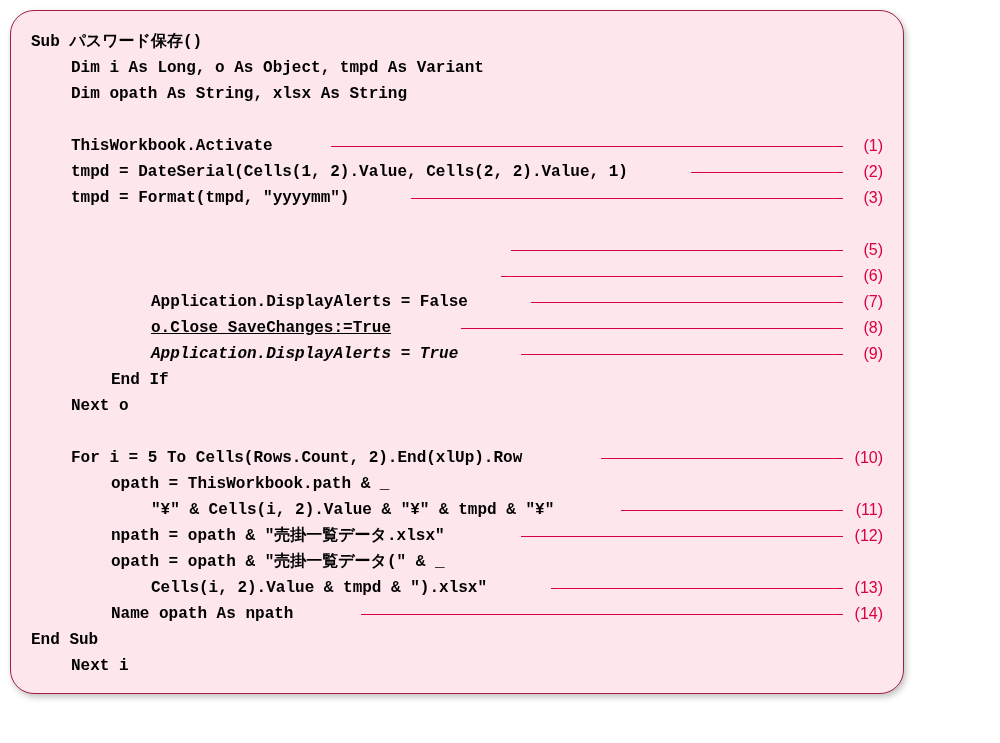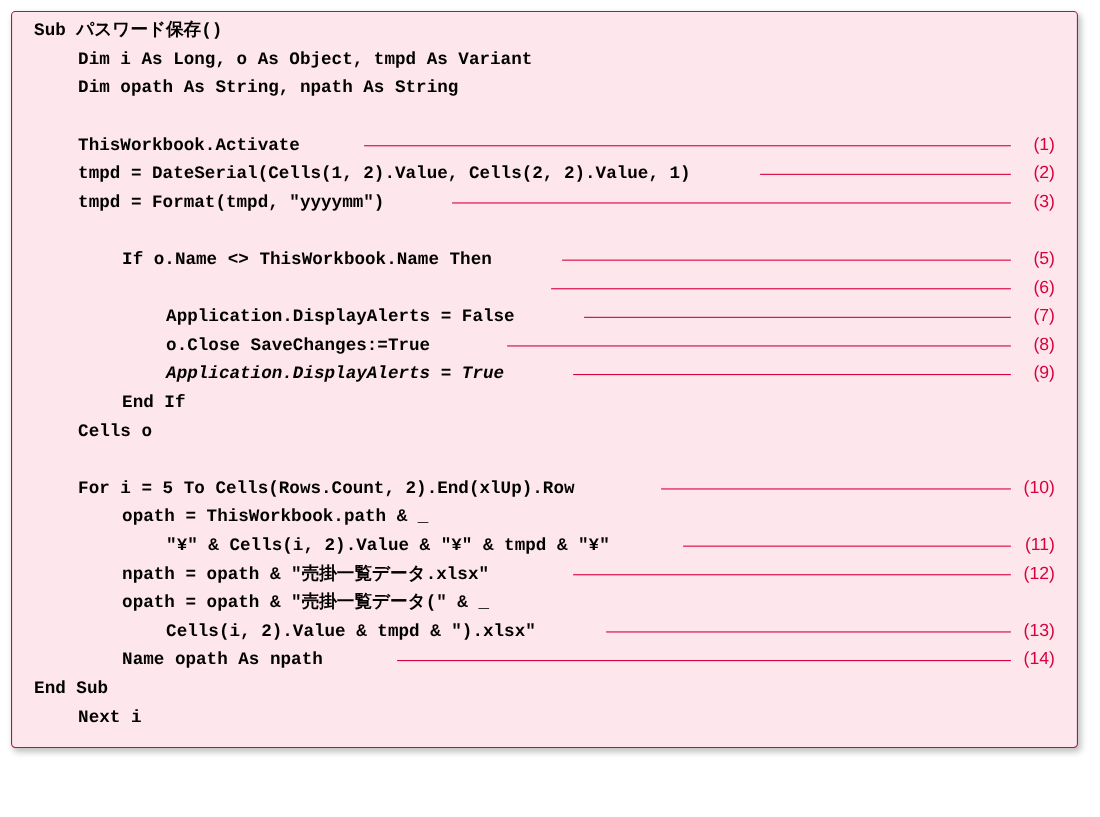--- a/index.html
+++ b/index.html
@@ -3,25 +3,25 @@
 <meta charset="utf-8">
 <style>
   html, body {
     margin: 0;
     padding: 0;
     background: #ffffff;
     width: 1000px;
   }
   .code-panel {
     margin: 10px;
-    width: 970px;
+    width: 894px;
     background: #fde6ec;
     border: 1px solid #a02040;
-    border-radius: 4px;
-    padding: 4px 20px 14px 20px;
+    border-radius: 24px;
+    padding: 18px 20px 14px 20px;
     box-sizing: border-box;
     font-family: "Courier New", Courier, monospace;
     font-weight: bold;
     font-size: 16px;
     color: #000;
     position: relative;
     box-shadow: 2px 3px 6px rgba(0,0,0,0.25);
   }
   .line {
     position: relative;
@@ -56,33 +56,33 @@
     background: #fde6ec;
     padding-left: 6px;
   }
 </style>
 </head>
 <body>
 
 <div class="code-panel" id="panel">
     <div class="line"><span class="code-text" style="padding-left: 0px;">Sub パスワード保存()</span></div>
     <div class="line"><span class="code-text" style="padding-left: 40px;">Dim i As Long, o As Object, tmpd As Variant</span></div>
-    <div class="line"><span class="code-text" style="padding-left: 40px;">Dim opath As String, npath As String</span></div>
+    <div class="line"><span class="code-text" style="padding-left: 40px;">Dim opath As String, xlsx As String</span></div>
     <div class="line"><span class="code-text" style="padding-left: 40px;"></span></div>
     <div class="line"><span class="code-text" style="padding-left: 40px; margin-top: 37px;">ThisWorkbook.Activate</span><div class="leader" style="left: 300px; right: 40px;"></div><span class="annot">(1)</span></div>
     <div class="line"><span class="code-text" style="padding-left: 40px;">tmpd = DateSerial(Cells(1, 2).Value, Cells(2, 2).Value, 1)</span><div class="leader" style="left: 660px; right: 40px;"></div><span class="annot">(2)</span></div>
     <div class="line"><span class="code-text" style="padding-left: 40px;">tmpd = Format(tmpd, "yyyymm")</span><div class="leader" style="left: 380px; right: 40px;"></div><span class="annot">(3)</span></div>
     <div class="line"><span class="code-text" style="padding-left: 40px;"></span></div>
-    <div class="line"><span class="code-text" style="padding-left: 80px;">If o.Name &lt;&gt; ThisWorkbook.Name Then</span><div class="leader" style="left: 480px; right: 40px;"></div><span class="annot">(5)</span></div>
+    <div class="line"><div class="leader" style="left: 480px; right: 40px;"></div><span class="annot">(5)</span></div>
     <div class="line"><div class="leader" style="left: 470px; right: 40px;"></div><span class="annot">(6)</span></div>
     <div class="line"><span class="code-text" style="padding-left: 120px;">Application.DisplayAlerts = False</span><div class="leader" style="left: 500px; right: 40px;"></div><span class="annot">(7)</span></div>
-    <div class="line"><span class="code-text" style="padding-left: 120px;">o.Close SaveChanges:=True</span><div class="leader" style="left: 430px; right: 40px;"></div><span class="annot">(8)</span></div>
+    <div class="line"><span class="code-text" style="padding-left: 120px; text-decoration: underline;">o.Close SaveChanges:=True</span><div class="leader" style="left: 430px; right: 40px;"></div><span class="annot">(8)</span></div>
     <div class="line"><span class="code-text" style="padding-left: 120px; font-style: italic;">Application.DisplayAlerts = True</span><div class="leader" style="left: 490px; right: 40px;"></div><span class="annot">(9)</span></div>
     <div class="line"><span class="code-text" style="padding-left: 80px;">End If</span></div>
-    <div class="line"><span class="code-text" style="padding-left: 40px;">Cells o</span></div>
+    <div class="line"><span class="code-text" style="padding-left: 40px;">Next o</span></div>
     <div class="line"><span class="code-text" style="padding-left: 40px;"></span></div>
     <div class="line"><span class="code-text" style="padding-left: 40px; text-align: right;">For i = 5 To Cells(Rows.Count, 2).End(xlUp).Row</span><div class="leader" style="left: 570px; right: 40px;"></div><span class="annot">(10)</span></div>
     <div class="line"><span class="code-text" style="padding-left: 80px;">opath = ThisWorkbook.path &amp; _</span></div>
     <div class="line"><span class="code-text" style="padding-left: 120px;">"¥" &amp; Cells(i, 2).Value &amp; "¥" &amp; tmpd &amp; "¥"</span><div class="leader" style="left: 590px; right: 40px;"></div><span class="annot">(11)</span></div>
     <div class="line"><span class="code-text" style="padding-left: 80px;">npath = opath &amp; "売掛一覧データ.xlsx"</span><div class="leader" style="left: 490px; right: 40px;"></div><span class="annot">(12)</span></div>
     <div class="line"><span class="code-text" style="padding-left: 80px;">opath = opath &amp; "売掛一覧データ(" &amp; _</span></div>
     <div class="line"><span class="code-text" style="padding-left: 120px;">Cells(i, 2).Value &amp; tmpd &amp; ").xlsx"</span><div class="leader" style="left: 520px; right: 40px;"></div><span class="annot">(13)</span></div>
     <div class="line"><span class="code-text" style="padding-left: 80px;">Name opath As npath</span><div class="leader" style="left: 330px; right: 40px;"></div><span class="annot">(14)</span></div>
     <div class="line"><span class="code-text" style="padding-left: 0px;">End Sub</span></div>
     <div class="line"><span class="code-text" style="padding-left: 40px;">Next i</span></div>

